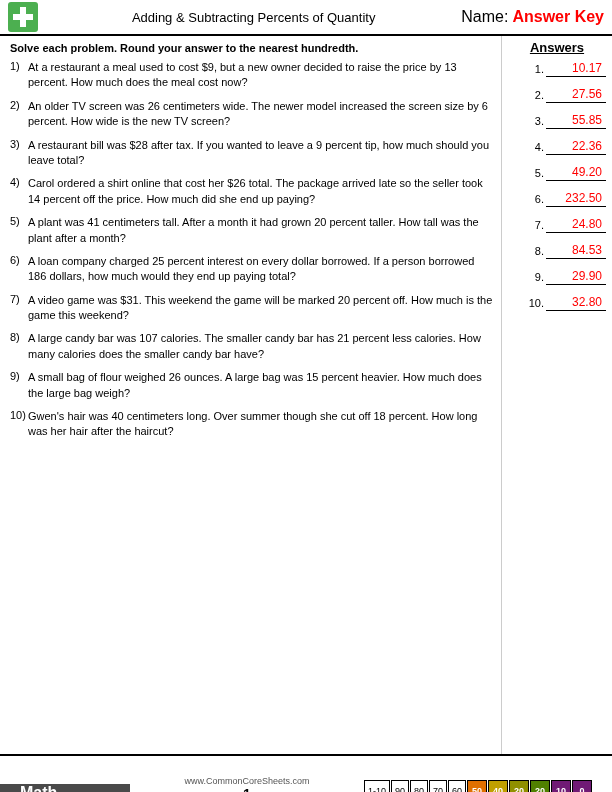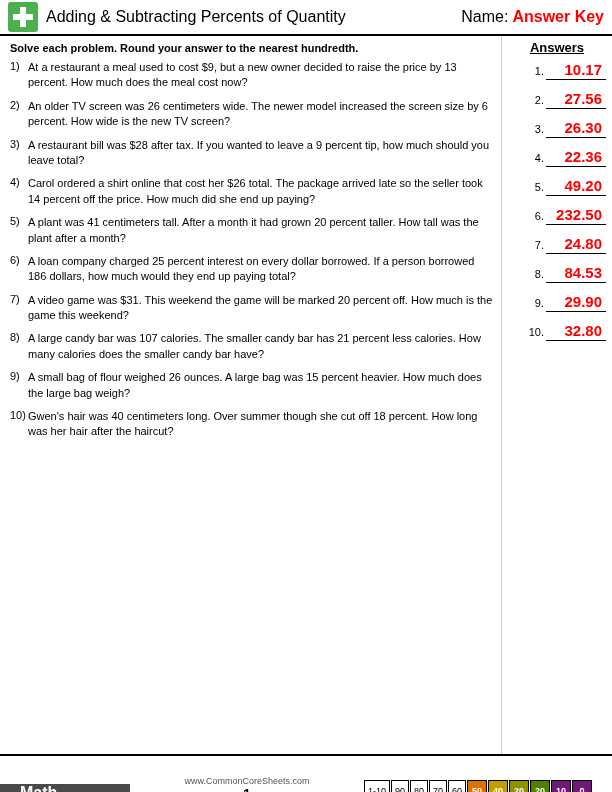--- a/index.html
+++ b/index.html
@@ -27,21 +27,22 @@
       height: 36px;
     }
     .logo {
       width: 30px;
       height: 30px;
       margin-right: 8px;
       flex-shrink: 0;
     }
     .header-title {
       flex: 1;
-      font-size: 16px;
+      text-align: center;
+      font-size: 13px;
       font-weight: normal;
     }
     .header-name {
       font-size: 16px;
       margin-right: 4px;
     }
     .answer-key {
       font-size: 16px;
       font-weight: bold;
       color: red;
@@ -108,22 +109,22 @@
       margin-right: 2px;
     }
     .answer-line {
       border-bottom: 1px solid #000;
       min-width: 60px;
       text-align: right;
       padding-right: 4px;
       padding-bottom: 1px;
     }
     .answer-val {
-      font-size: 15px;
-      font-weight: bold;
+      font-size: 12px;
+      font-weight: normal;
       color: red;
     }
 
     
     .footer {
       height: 48px;
       border-top: 2px solid #000;
       display: flex;
       align-items: flex-end;
     }
@@ -261,21 +262,21 @@
   </div>
           <div class="answer-row">
     <span class="answer-num">2.</span>
     <span class="answer-line">
       <span class="answer-val">27.56</span>
     </span>
   </div>
           <div class="answer-row">
     <span class="answer-num">3.</span>
     <span class="answer-line">
-      <span class="answer-val">26.30</span>
+      <span class="answer-val">55.85</span>
     </span>
   </div>
           <div class="answer-row">
     <span class="answer-num">4.</span>
     <span class="answer-line">
       <span class="answer-val">22.36</span>
     </span>
   </div>
           <div class="answer-row">
     <span class="answer-num">5.</span>

